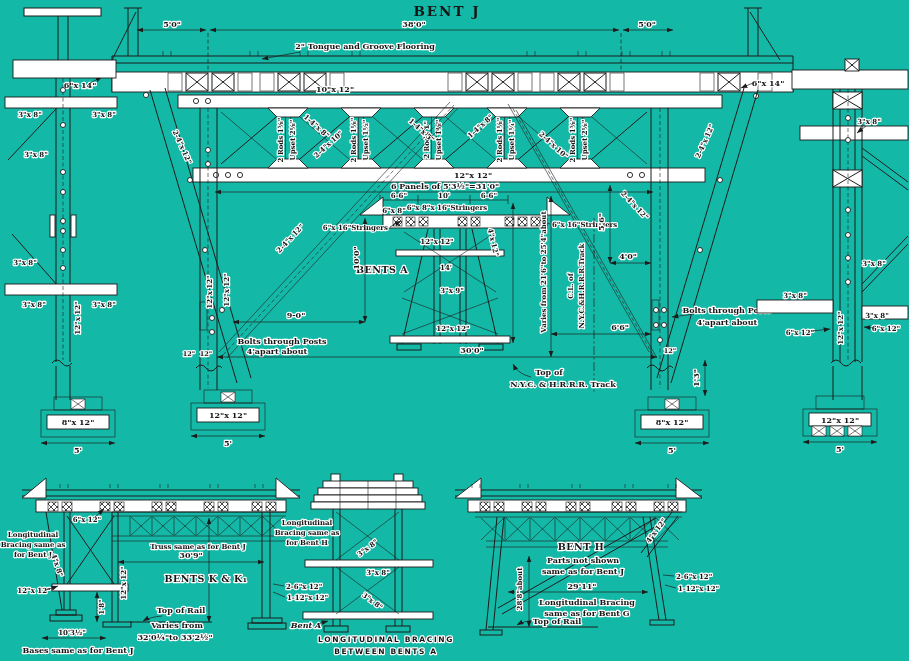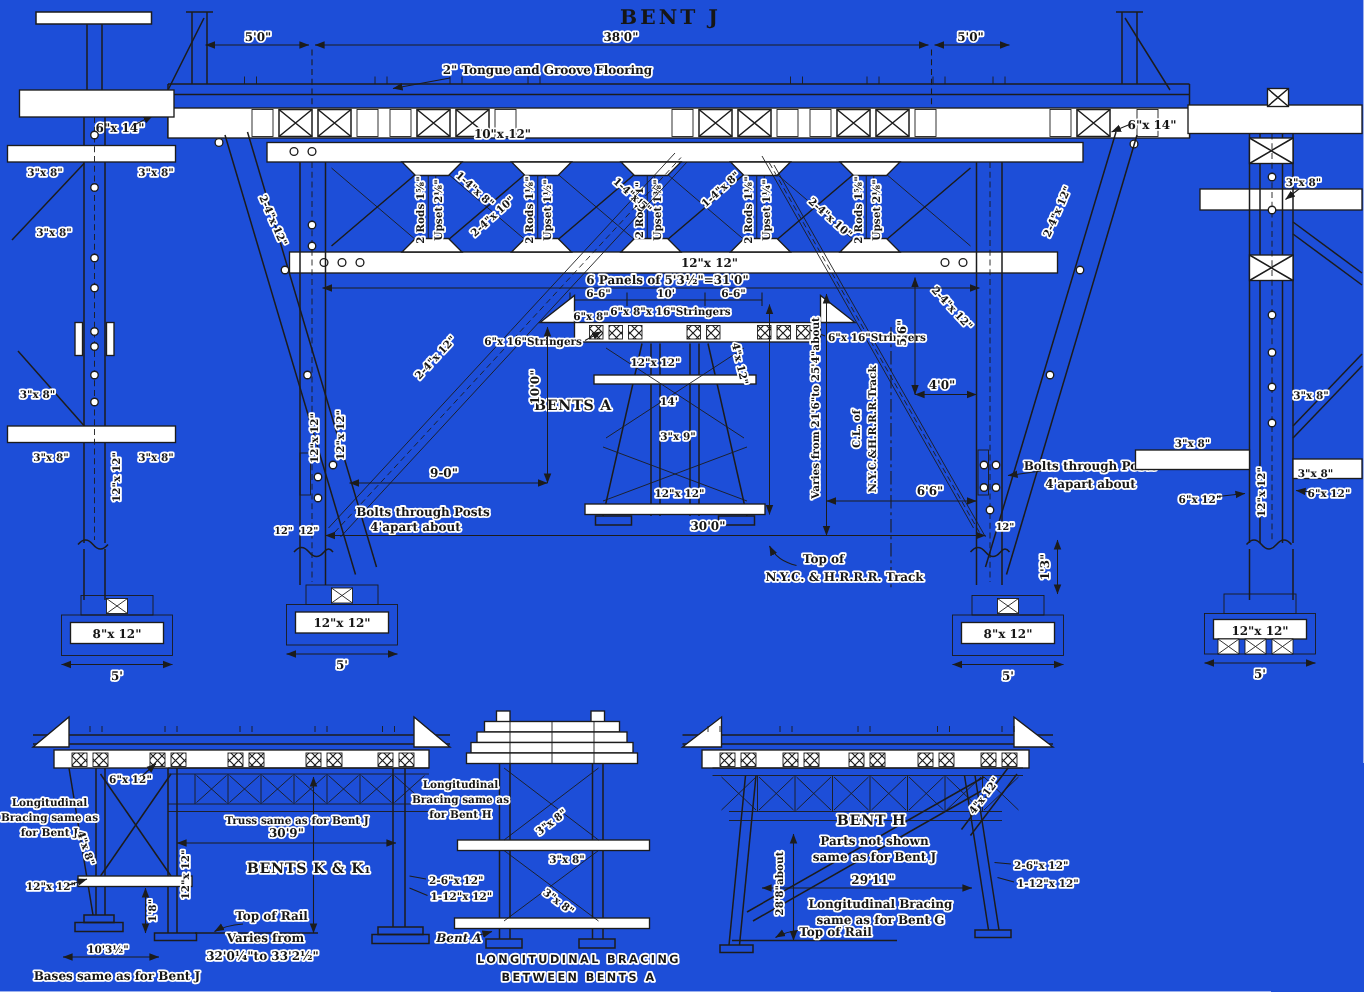--- a/index.html
+++ b/index.html
@@ -1,16 +1,16 @@
 <!DOCTYPE html>
 <html><head>
 <meta charset="utf-8">
 <style>
   html,body{margin:0;padding:0;background:#fff}
-  .stage{width:909px;height:661px;background:#1d4ed8;overflow:hidden}
+  .stage{width:909px;height:661px;background:#14b8a6;overflow:hidden}
   svg{display:block}
   .s{stroke:#1c1c1c;fill:none;stroke-width:1}
   .sx{stroke:#1c1c1c;fill:none;stroke-width:.6}
   .sw{stroke:#1c1c1c;fill:#fff;stroke-width:.9}
   .dim{stroke:#1c1c1c;fill:none;stroke-width:.7}
   .dash{stroke-dasharray:4 2.5}
   .dd{stroke-dasharray:9 2.5 2 2.5}
   text{font-family:"DejaVu Serif",serif;font-weight:700;fill:#161616;font-size:8px;text-anchor:middle}
   .ts{font-size:7px}
   .t65{font-size:6.5px}

